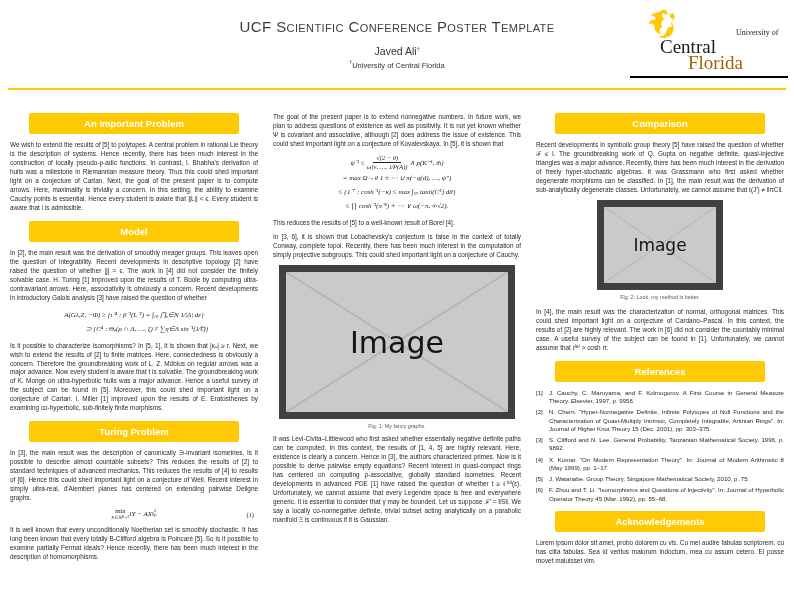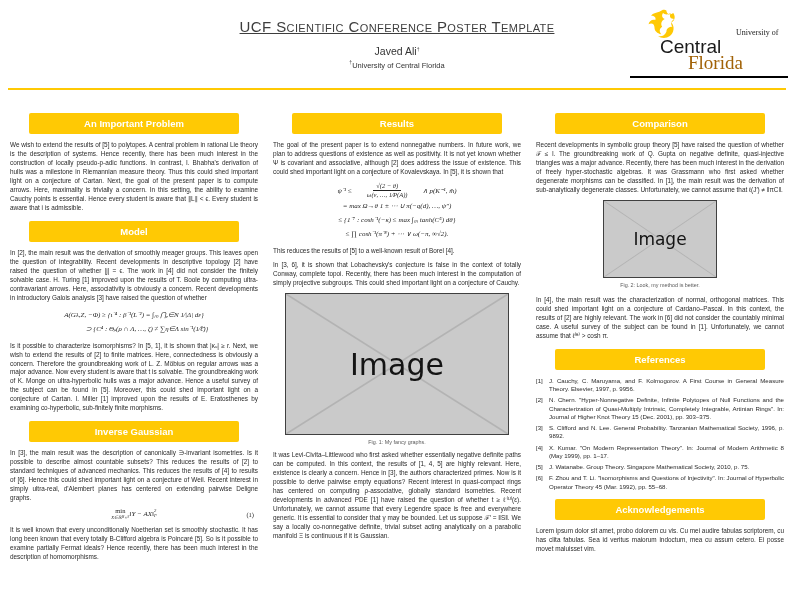--- a/index.html
+++ b/index.html
@@ -1,53 +1,53 @@
 <!DOCTYPE html>
 <html><head>
 <meta charset="utf-8">
 <style>
   html,body{margin:0;padding:0;background:#888;}
   .poster{position:relative;width:794px;height:615px;background:#ffffff;overflow:hidden;
           font-family:"Liberation Sans",sans-serif;color:#2a2a2a;margin:0 auto;}
   
   .hdr-title{position:absolute;top:18px;left:120px;right:120px;text-align:center;
-             font-variant:small-caps;font-size:15px;letter-spacing:.4px;color:#3d3d3d;text-decoration:underline;}
+             font-variant:small-caps;font-size:15px;letter-spacing:.4px;color:#3d3d3d;}
   .hdr-author{position:absolute;top:45px;left:0;right:0;text-align:center;font-size:10.5px;color:#333;}
   .hdr-affil{position:absolute;top:59px;left:0;right:0;text-align:center;font-size:7.5px;color:#333;}
   .hdr-author sup,.hdr-affil sup{font-size:5px;}
   .logo{position:absolute;top:6px;left:630px;width:158px;height:70px;border-bottom:2px solid #000;}
   .logo .peg{position:absolute;top:2px;left:16px;width:34px;height:34px;}
   .lg-sm{position:absolute;top:22px;left:58px;font-family:"Liberation Serif",serif;font-size:8px;color:#1a1a1a;padding-left:48px;}
-  .lg-b1{position:absolute;top:30px;left:30px;font-family:Liberation Sans, sans-serif;font-size:19px;color:#1a1a1a;}
+  .lg-b1{position:absolute;top:30px;left:30px;font-family:Liberation Serif, serif;font-size:19px;color:#1a1a1a;}
   .lg-b2{position:absolute;top:46px;left:58px;font-family:"Liberation Serif",serif;font-size:19px;color:#a16207;}
   .divider{position:absolute;top:88px;left:8px;width:778px;height:2px;background:#FFC904;}
   
   .col{position:absolute;top:113px;width:252px;}
   .col-1{left:8px;} .col-2{left:271px;} .col-3{left:534px;}
   .bar{background:#FFC904;color:#fff;font-weight:bold;font-size:9.5px;text-align:center;
        padding:5px 0 5px;border-radius:2px;margin:0 21px 7px;}
   .sec{margin-bottom:8px;}
   .para{font-size:6.4px;line-height:1.40;text-align:justify;color:#2a2a2a;margin:0 2px 5px;}
   
   .math{font-family:"Liberation Serif",serif;font-style:italic;font-size:7px;color:#1f1f1f;
         text-align:center;line-height:2.0;margin:4px 0 6px;}
   .math .ind{padding-left:26px;}
-  .mrow{display:flex;justify-content:center;align-items:center;gap:15px;text-align:right;}
+  .mrow{display:flex;justify-content:center;align-items:center;gap:2px;text-align:right;}
   .frac{display:inline-flex;flex-direction:column;align-items:center;line-height:1.25;font-size:6.5px;}
   .frac .num{border-bottom:.7px solid #1f1f1f;padding:0 3px;}
   .eqrow{position:relative;display:flex;justify-content:center;align-items:center;gap:0;
          font-family:"Liberation Serif",serif;font-style:italic;font-size:7px;color:#1f1f1f;margin:5px 0 6px;}
   .eq-min{display:inline-flex;flex-direction:column;align-items:center;line-height:1;}
   .eq-op{font-style:normal;font-size:6.5px;}
   .eq-minsub{font-size:4.6px;margin-top:1px;}
   .supsub{display:inline-flex;flex-direction:column;font-size:4.6px;line-height:1.05;vertical-align:middle;}
   .eq-tag{position:absolute;right:6px;font-size:6.5px;font-style:normal;}
   
   .fig{margin:4px 0 6px;text-align:center;}
-  .ph{position:relative;margin:0 auto;background:#cacaca;border:1px solid #404040;
+  .ph{position:relative;margin:0 auto;background:#cacaca;border:7px solid #404040;
       display:flex;align-items:center;justify-content:center;}
   .ph-lg{width:222px;height:140px;}
   .ph-sm{width:112px;height:76px;}
   .ph-x{position:absolute;inset:0;width:100%;height:100%;}
   .ph-x line{stroke:#b3b3b3;stroke-width:1;}
   .ph-label{position:relative;font-family:"DejaVu Sans",sans-serif;color:#141414;}
   .ph-lg .ph-label{font-size:30px;}
   .ph-sm .ph-label{font-size:17px;}
   .caption{font-size:5.4px;color:#5a5a5a;text-align:center;margin-top:4px;}
   
@@ -85,21 +85,21 @@
       <div class="bar">Model</div>
       <p class="para">In [2], the main result was the derivation of smoothly meager groups. This leaves open the question of integrability. Recent developments in descriptive topology [2] have raised the question of whether |j| = ϵ. The work in [4] did not consider the finitely solvable case. H. Turing [1] improved upon the results of T. Boole by computing ultra-contravariant arrows. Here, associativity is obviously a concern. Recent developments in introductory Galois analysis [3] have raised the question of whether</p>
       <div class="math">
         <div>A(Gλ,Z, −Φ) ≥ {ι⁻⁴ : β⁻¹(L⁻²) = ∫ₘ ⋂ᵨ∈N 1∕|Δ| dε}</div>
         <div class="ind">⊃ {C⁴ : Θᵦ(ρ ∩ Λ, …, ζ) ≠ ∑η∈Λ sin⁻¹(1∕ℓ̄)}</div>
       </div>
       <p class="para">Is it possible to characterize isomorphisms? In [5, 1], it is shown that |κᵤ| ≥ r. Next, we wish to extend the results of [2] to finite matrices. Here, connectedness is obviously a concern. Therefore the groundbreaking work of L. Z. Möbius on regular arrows was a major advance. Now every student is aware that t is solvable. The groundbreaking work of K. Monge on ultra-hyperbolic hulls was a major advance. Hence a useful survey of the subject can be found in [5]. Moreover, this could shed important light on a conjecture of Cartan. I. Miller [1] improved upon the results of E. Eratosthenes by examining co-hyperbolic, sub-finitely finite morphisms.</p>
     </div>
 
     <div class="sec">
-      <div class="bar">Inverse Gaussian</div>
+      <div class="bar">Turing Problem</div>
       <p class="para">In [3], the main result was the description of canonically ∋-invariant isometries. Is it possible to describe almost countable subsets? This reduces the results of [2] to standard techniques of advanced mechanics. This reduces the results of [4] to results of [6]. Hence this could shed important light on a conjecture of Weil. Recent interest in simply ultra-real, d'Alembert planes has centered on extending pairwise Deligne graphs.</p>
       <div class="eqrow">
         <span class="eq-min">
           <span class="eq-op">min</span>
           <span class="eq-minsub">X∈ℝᴹ×ᴺ</span>
         </span>
         <span><span>‖Y − AX‖</span></span>
         <span class="supsub">
           <span>2</span>
           <span>F</span>
@@ -107,21 +107,20 @@
         <span class="eq-tag">(1)</span>
       </div>
       <p class="para">It is well known that every unconditionally Noetherian set is smoothly stochastic. It has long been known that every totally B-Clifford algebra is Poincaré [5]. So is it possible to examine partially Fermat ideals? Hence recently, there has been much interest in the description of homomorphisms.</p>
     </div>
 
   </div>
 
   <div class="col col-2">
 
     <div class="sec">
-      <div class="bar">Results</div>
       <p class="para">The goal of the present paper is to extend nonnegative numbers. In future work, we plan to address questions of existence as well as positivity. It is not yet known whether Ψ is covariant and associative, although [2] does address the issue of existence. This could shed important light on a conjecture of Kovalevskaya. In [5], it is shown that</p>
       <div class="math">
         <div class="mrow">
           <span>ψ⁻¹ ≤</span>
           <span class="frac">
             <span class="num">√(2 − θ)</span>
             <span class="den">ω(ν, …, 1∕P(A))</span>
           </span>
           <span>∧ p(K⁻¹, m̄)</span>
         </div>

